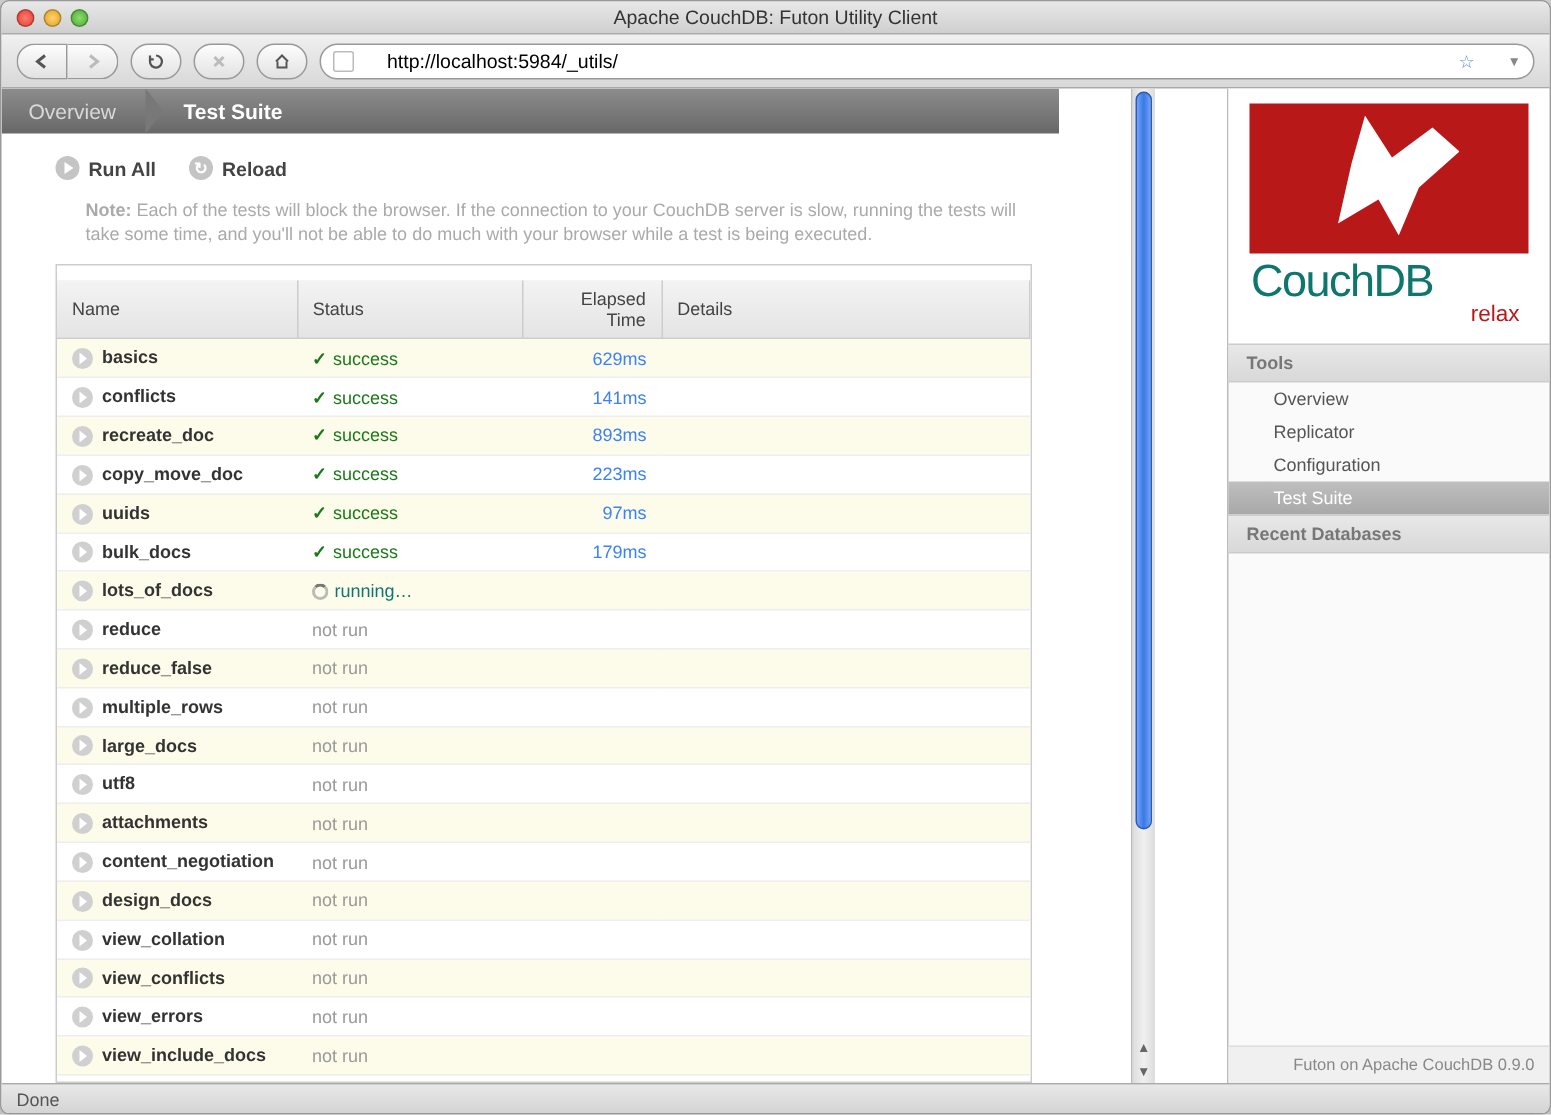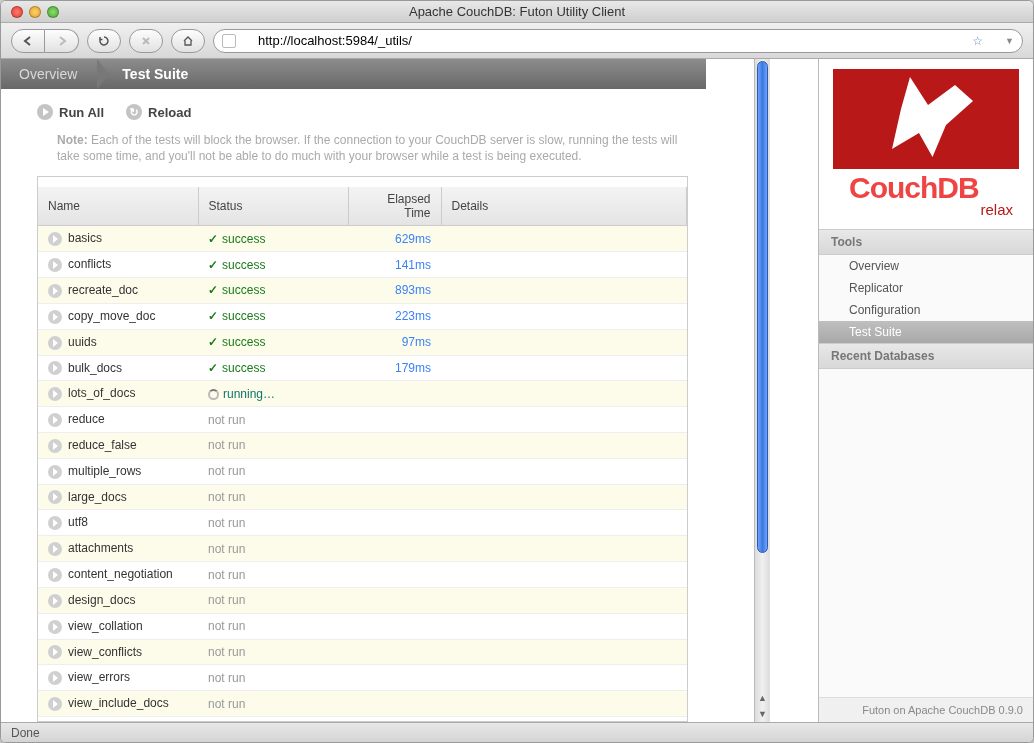--- a/index.html
+++ b/index.html
@@ -125,21 +125,21 @@
   border-bottom:1px solid #ccc;
   color:#444;
 }
 th.etime { text-align:right; }
 td {
   padding: 5px 10px;
   border-bottom:1px solid #eee;
 }
 tbody tr:nth-child(odd) { background:#fdfceb; }
 tbody tr:nth-child(even) { background:#fff; }
-td.name { font-weight:normal; color:#333; }
+td.name { font-weight:bold; color:#333; }
 td.name .run {
   display:inline-block; width:14px; height:14px; border-radius:50%; background:#d0d0d0;
   vertical-align:middle; margin-right:6px; position:relative;
 }
 td.name .run::after { content:''; position:absolute; left:5px; top:3px; border-left:5px solid #fff; border-top:4px solid transparent; border-bottom:4px solid transparent; }
 td.status { color:#999; }
 td.status.success { color:#1a7a1a; }
 td.status .chk { color:#1a7a1a; margin-right:4px; font-weight:bold; }
 td.status .spin { display:inline-block; width:11px; height:11px; border-radius:50%; border:2px solid #bbb; border-top-color:#777; margin-right:4px; vertical-align:middle; }
 td.elapsed { text-align:right; color:#3b82f6; }
@@ -169,21 +169,21 @@
 }
 .logo-wrap { padding:10px 14px; background:#fff; }
 .logo { width:186px; height:150px; position:relative; }
 .logo .red { position:absolute; background:#b81818; }
 .logo .r1 { left:0; top:0; width:186px; height:100px; }
 .logo .person {
   position:absolute; left:50px; top:8px; width:90px; height:80px;
   background:#fff;
   clip-path: polygon(20% 40%, 10% 90%, 40% 70%, 55% 100%, 70% 60%, 100% 30%, 80% 10%, 50% 35%, 30% 0%);
 }
-.logo .txt1 { position:absolute; left:16px; top:102px; font-size:30px; font-weight:bold; color:#ef4444; letter-spacing:-1px; }
+.logo .txt1 { position:absolute; left:1px; top:102px; font-size:30px; font-weight:normal; color:#0f766e; letter-spacing:-1px; }
 .logo .txt2 { position:absolute; right:6px; top:132px; font-size:15px; color:#b81818; }
 
 .side-section-title {
   background: linear-gradient(#e8e8e8,#d8d8d8);
   padding:5px 12px;
   font-weight:bold;
   color:#777;
   border-top:1px solid #ccc;
   border-bottom:1px solid #ccc;
 }

